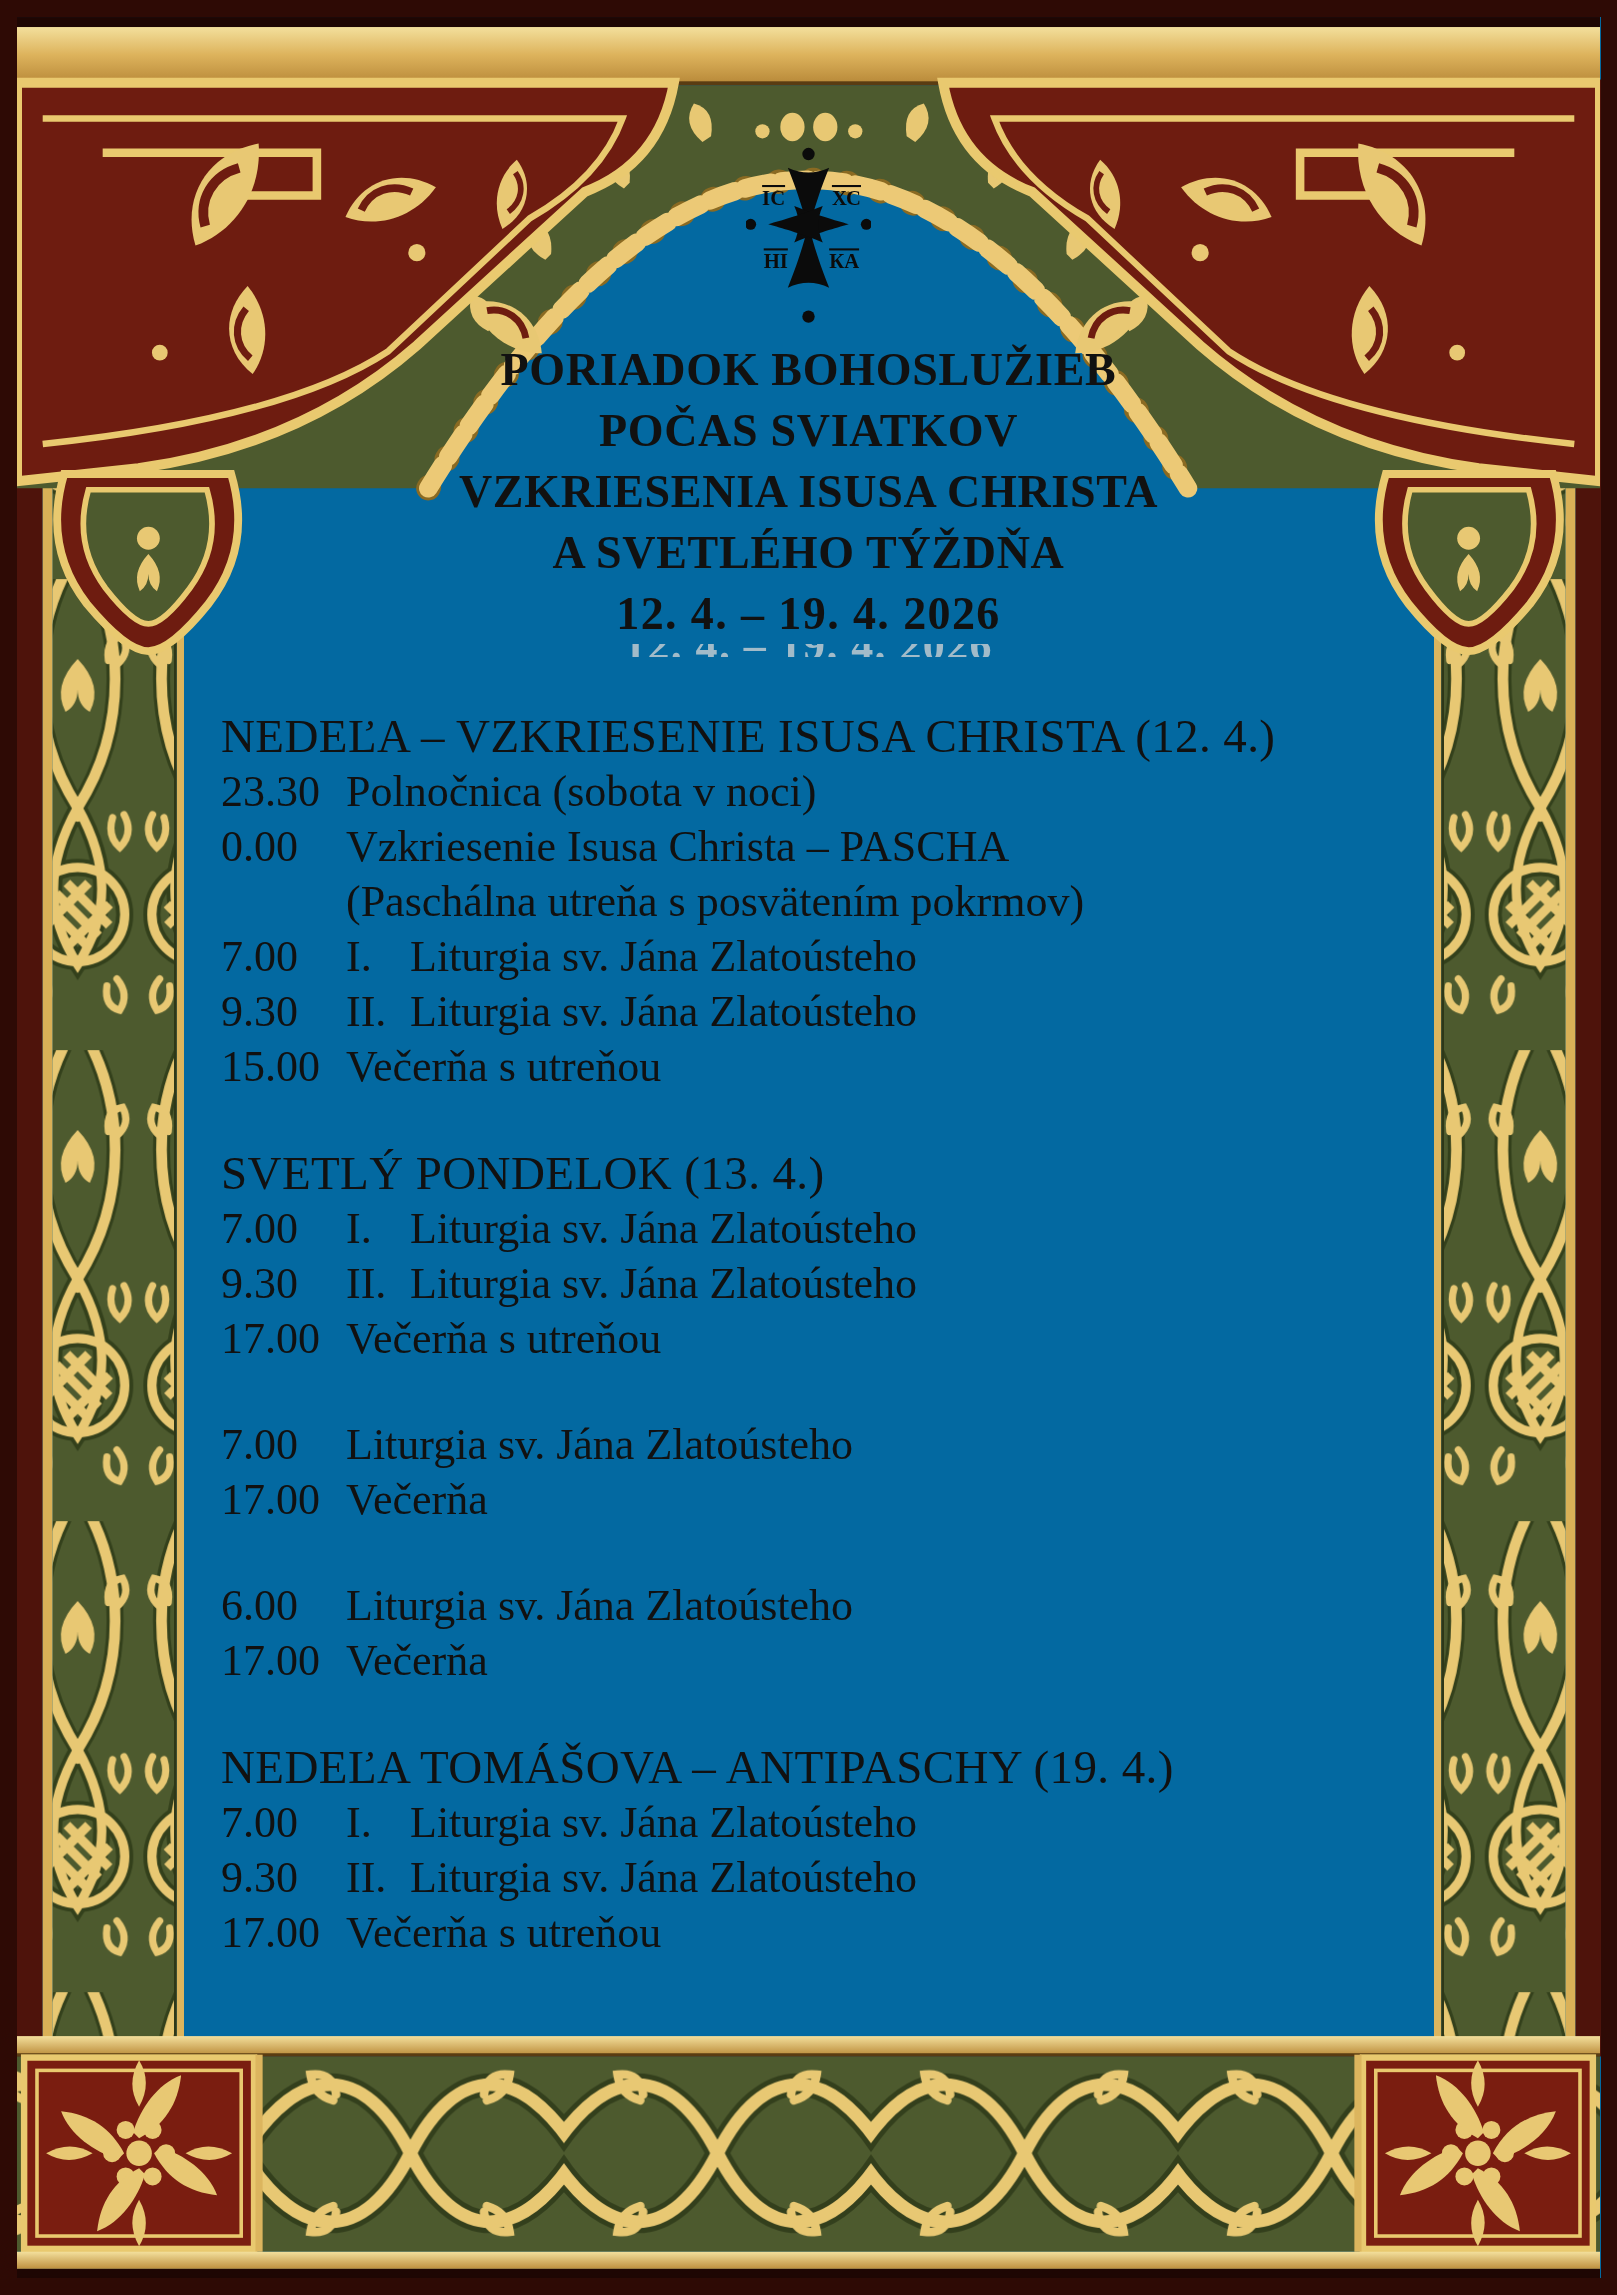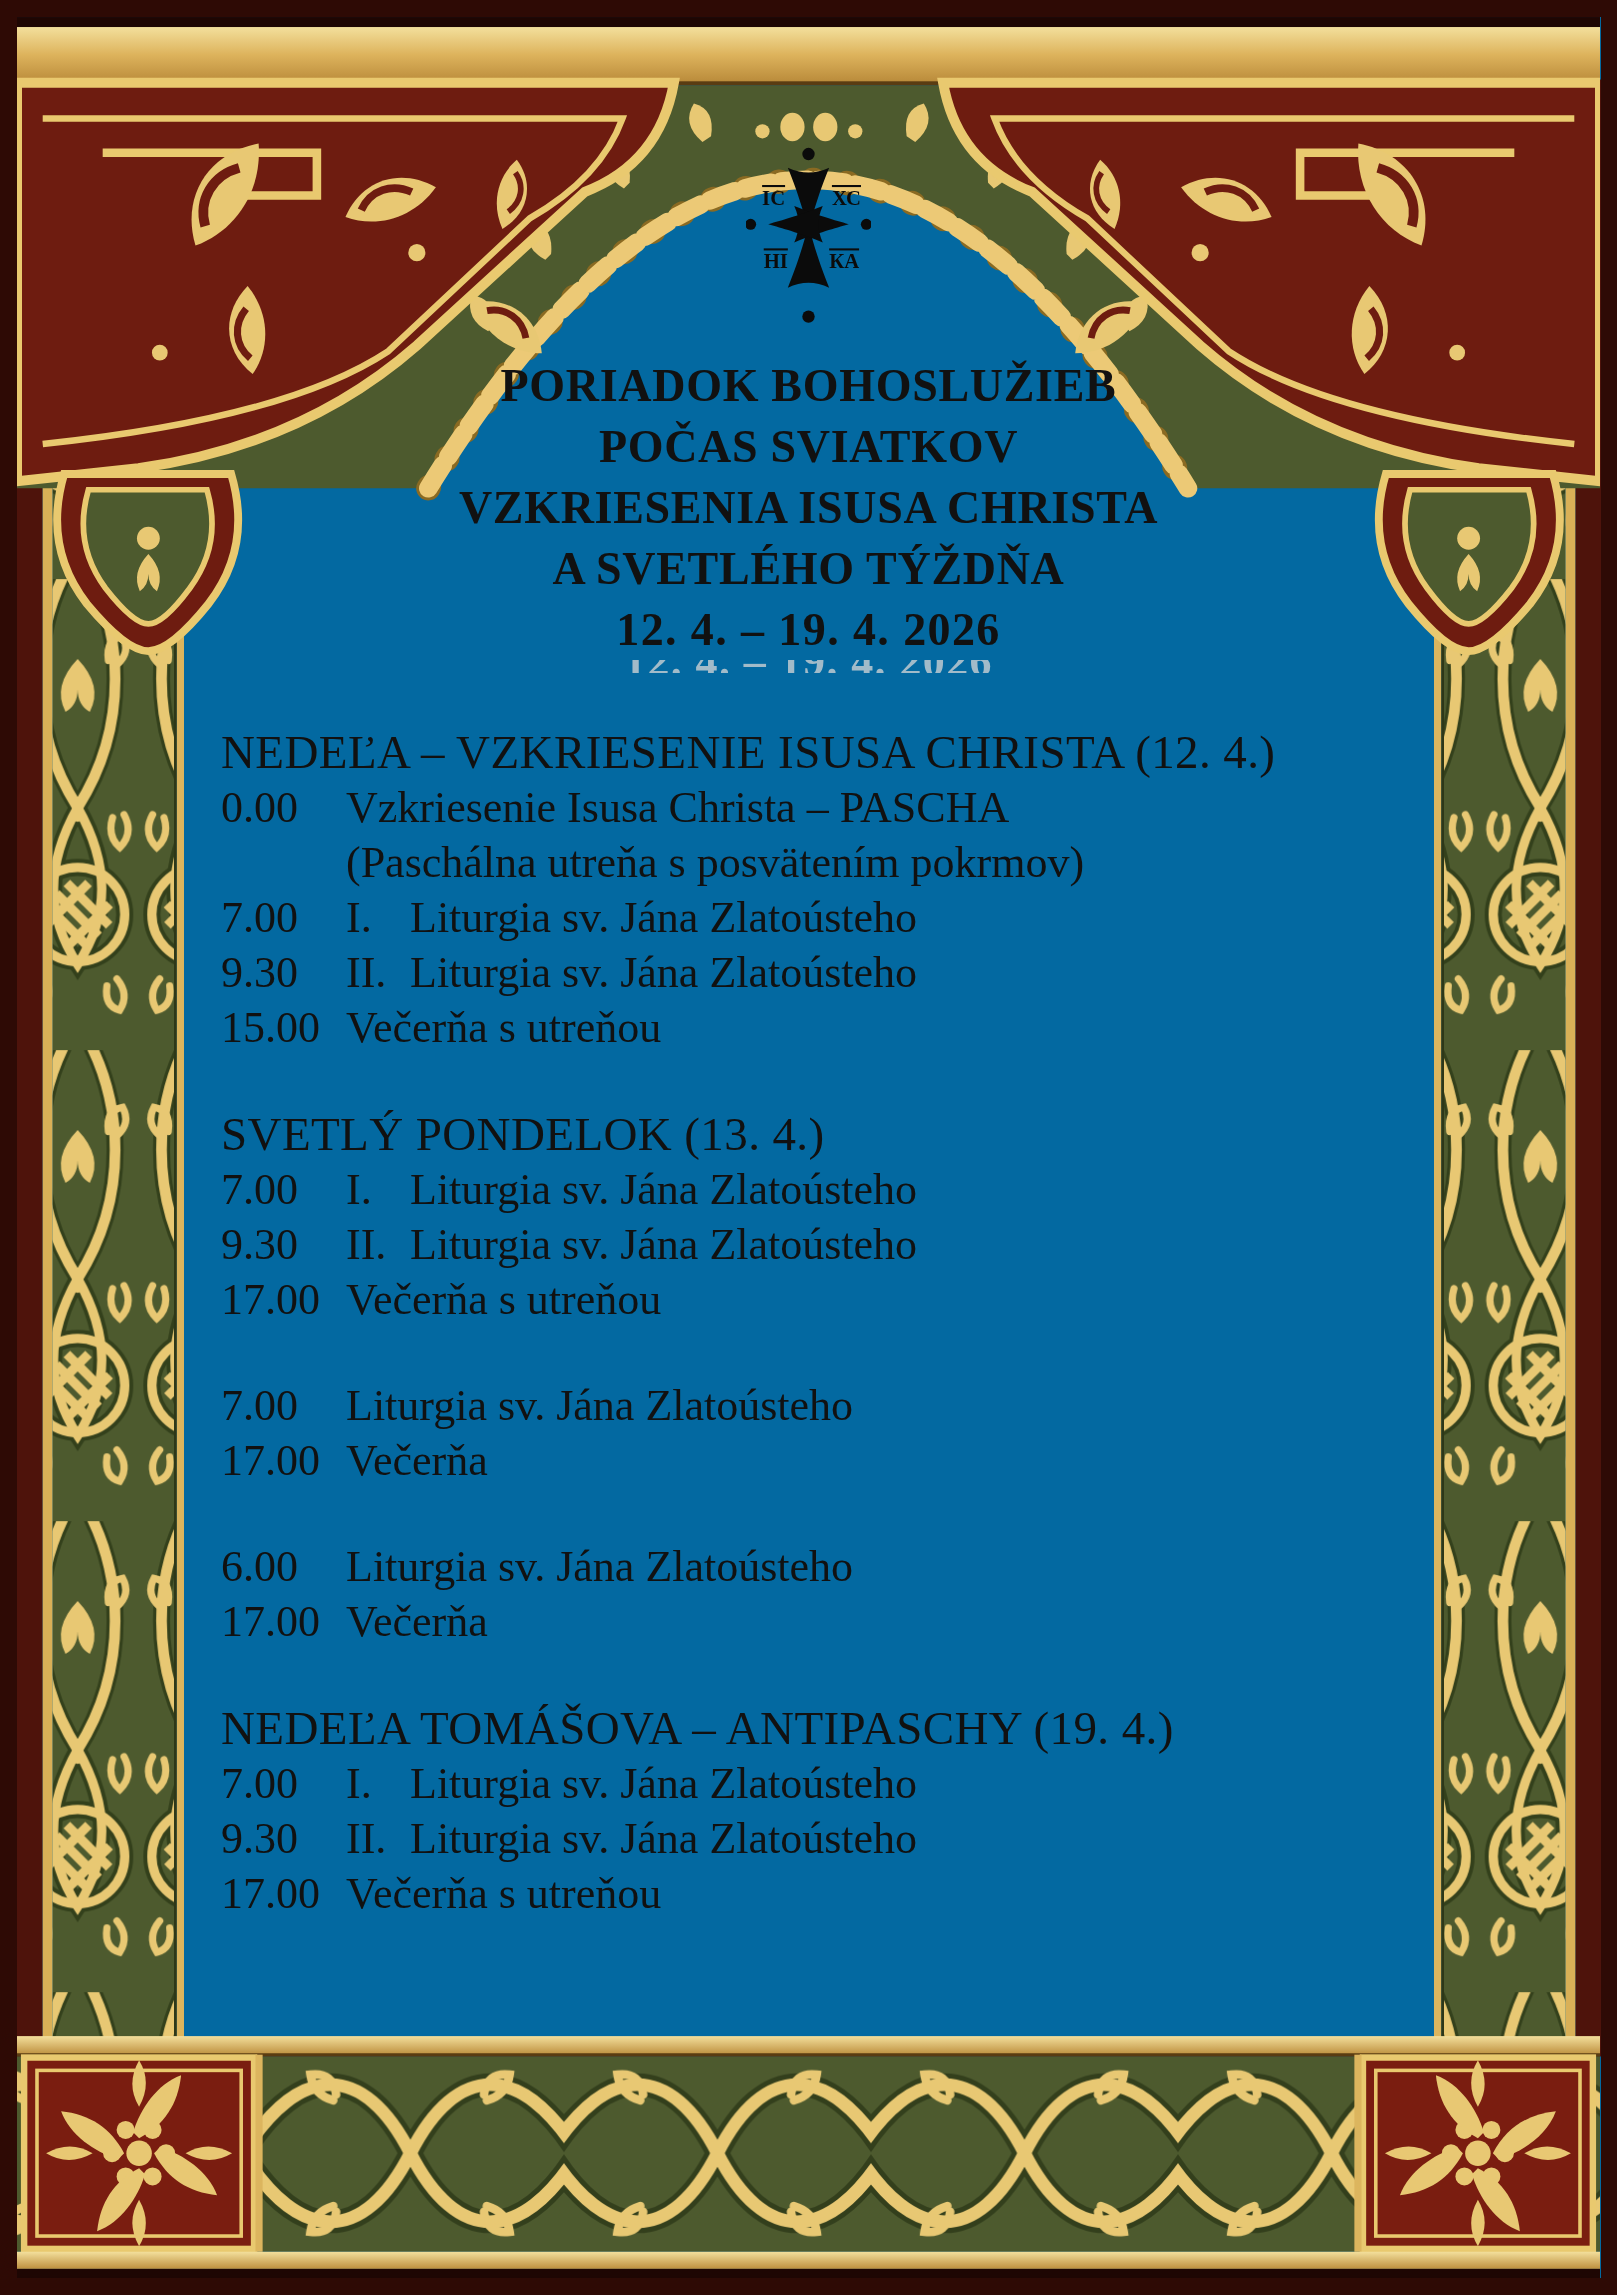--- a/index.html
+++ b/index.html
@@ -19,21 +19,21 @@
   .deco{position:absolute;z-index:2;}
   .deco.top{left:17px;top:17px;z-index:3;}
   .deco.left{left:17px;top:79px;}
   .deco.right{right:17px;top:79px;}
   .deco.bottom{left:17px;top:2036px;z-index:4;}
 
   .content{
     position:absolute;left:221px;top:143px;width:1175px;z-index:5;
   }
   .cross-wrap{width:100%;height:186px;display:flex;justify-content:center;}
-  .title-block{margin-top:26px;text-align:center;}
+  .title-block{margin-top:10px;text-align:center;}
   .title-line{font-size:46px;line-height:61px;font-weight:700;letter-spacing:0.7px;}
   .date-line{font-size:46px;line-height:61px;font-weight:700;letter-spacing:1.4px;text-align:center;}
   .ghost-line{
     height:13px;overflow:hidden;text-align:center;opacity:.75;
   }
   .ghost-line span{
     display:inline-block;font-size:44px;font-weight:700;color:#d7d7d7;
     transform:translateY(-24px);letter-spacing:1.4px;
   }
   .section{margin-top:51px;}
@@ -257,20 +257,24 @@
       <div class="date-line">12. 4. – 19. 4. 2026</div>
     </div>
 
     <div class="ghost-line">
       <span>12. 4. – 19. 4. 2026</span>
     </div>
 
     <div class="section">
       <div class="section-heading">NEDEĽA – VZKRIESENIE ISUSA CHRISTA (12. 4.)</div>
       <div class="row">
+        <span class="time">23.30</span>
+        <span class="desc">Polnočnica (sobota v noci)</span>
+      </div>
+      <div class="row">
         <span class="time">0.00</span>
         <span class="desc">Vzkriesenie Isusa Christa – PASCHA</span>
       </div>
       <div class="row indent">
         <span class="desc">(Paschálna utreňa s posvätením pokrmov)</span>
       </div>
       <div class="row">
         <span class="time">7.00</span>
         <span class="numeral">I.</span>
         <span class="desc">Liturgia sv. Jána Zlatoústeho</span>

